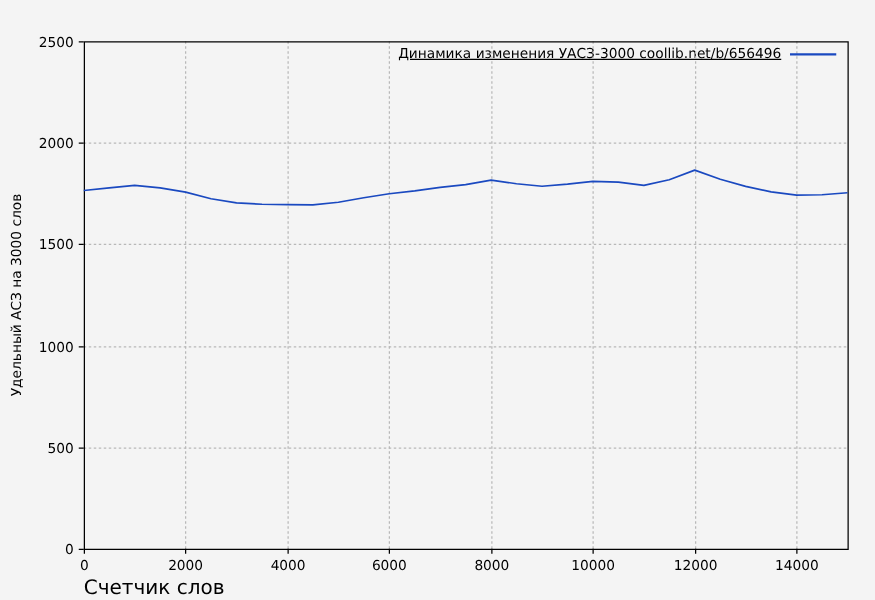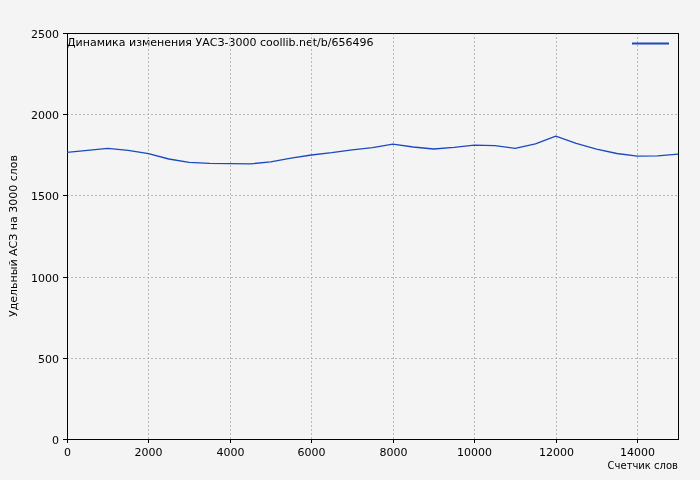--- a/index.html
+++ b/index.html
@@ -9,25 +9,25 @@
     font-family: "DejaVu Sans", "Liberation Sans", sans-serif;
     color: #000;
   }
   .stage { position: absolute; left: 0; top: 0; width: 700px; height: 480px; }
   .chart-title {
     position: absolute; left: 67px; top: 7px; width: 611px;
     text-align: center; font-size: 11px; white-space: nowrap;
   }
   .legend-label {
     position: absolute; left: 67px; top: 36px; width: 558px;
-    text-align: left; font-size: 11px; white-space: nowrap;
+    text-align: right; font-size: 11px; white-space: nowrap; text-decoration: underline;
   }
   .x-axis-label {
     position: absolute; left: 67px; top: 460px; width: 611px;
-    text-align: right; font-size: 10px; white-space: nowrap;
+    text-align: left; font-size: 16px; white-space: nowrap;
   }
   .y-axis-label {
     position: absolute; left: 13px; top: 236px; font-size: 11px;
     white-space: nowrap;
     transform: translate(-50%, -50%) rotate(-90deg);
   }
   svg.plot { position: absolute; left: 0; top: 0; }
   svg text { font-family: "DejaVu Sans", "Liberation Sans", sans-serif; font-size: 11px; }
 </style>
 </head>

